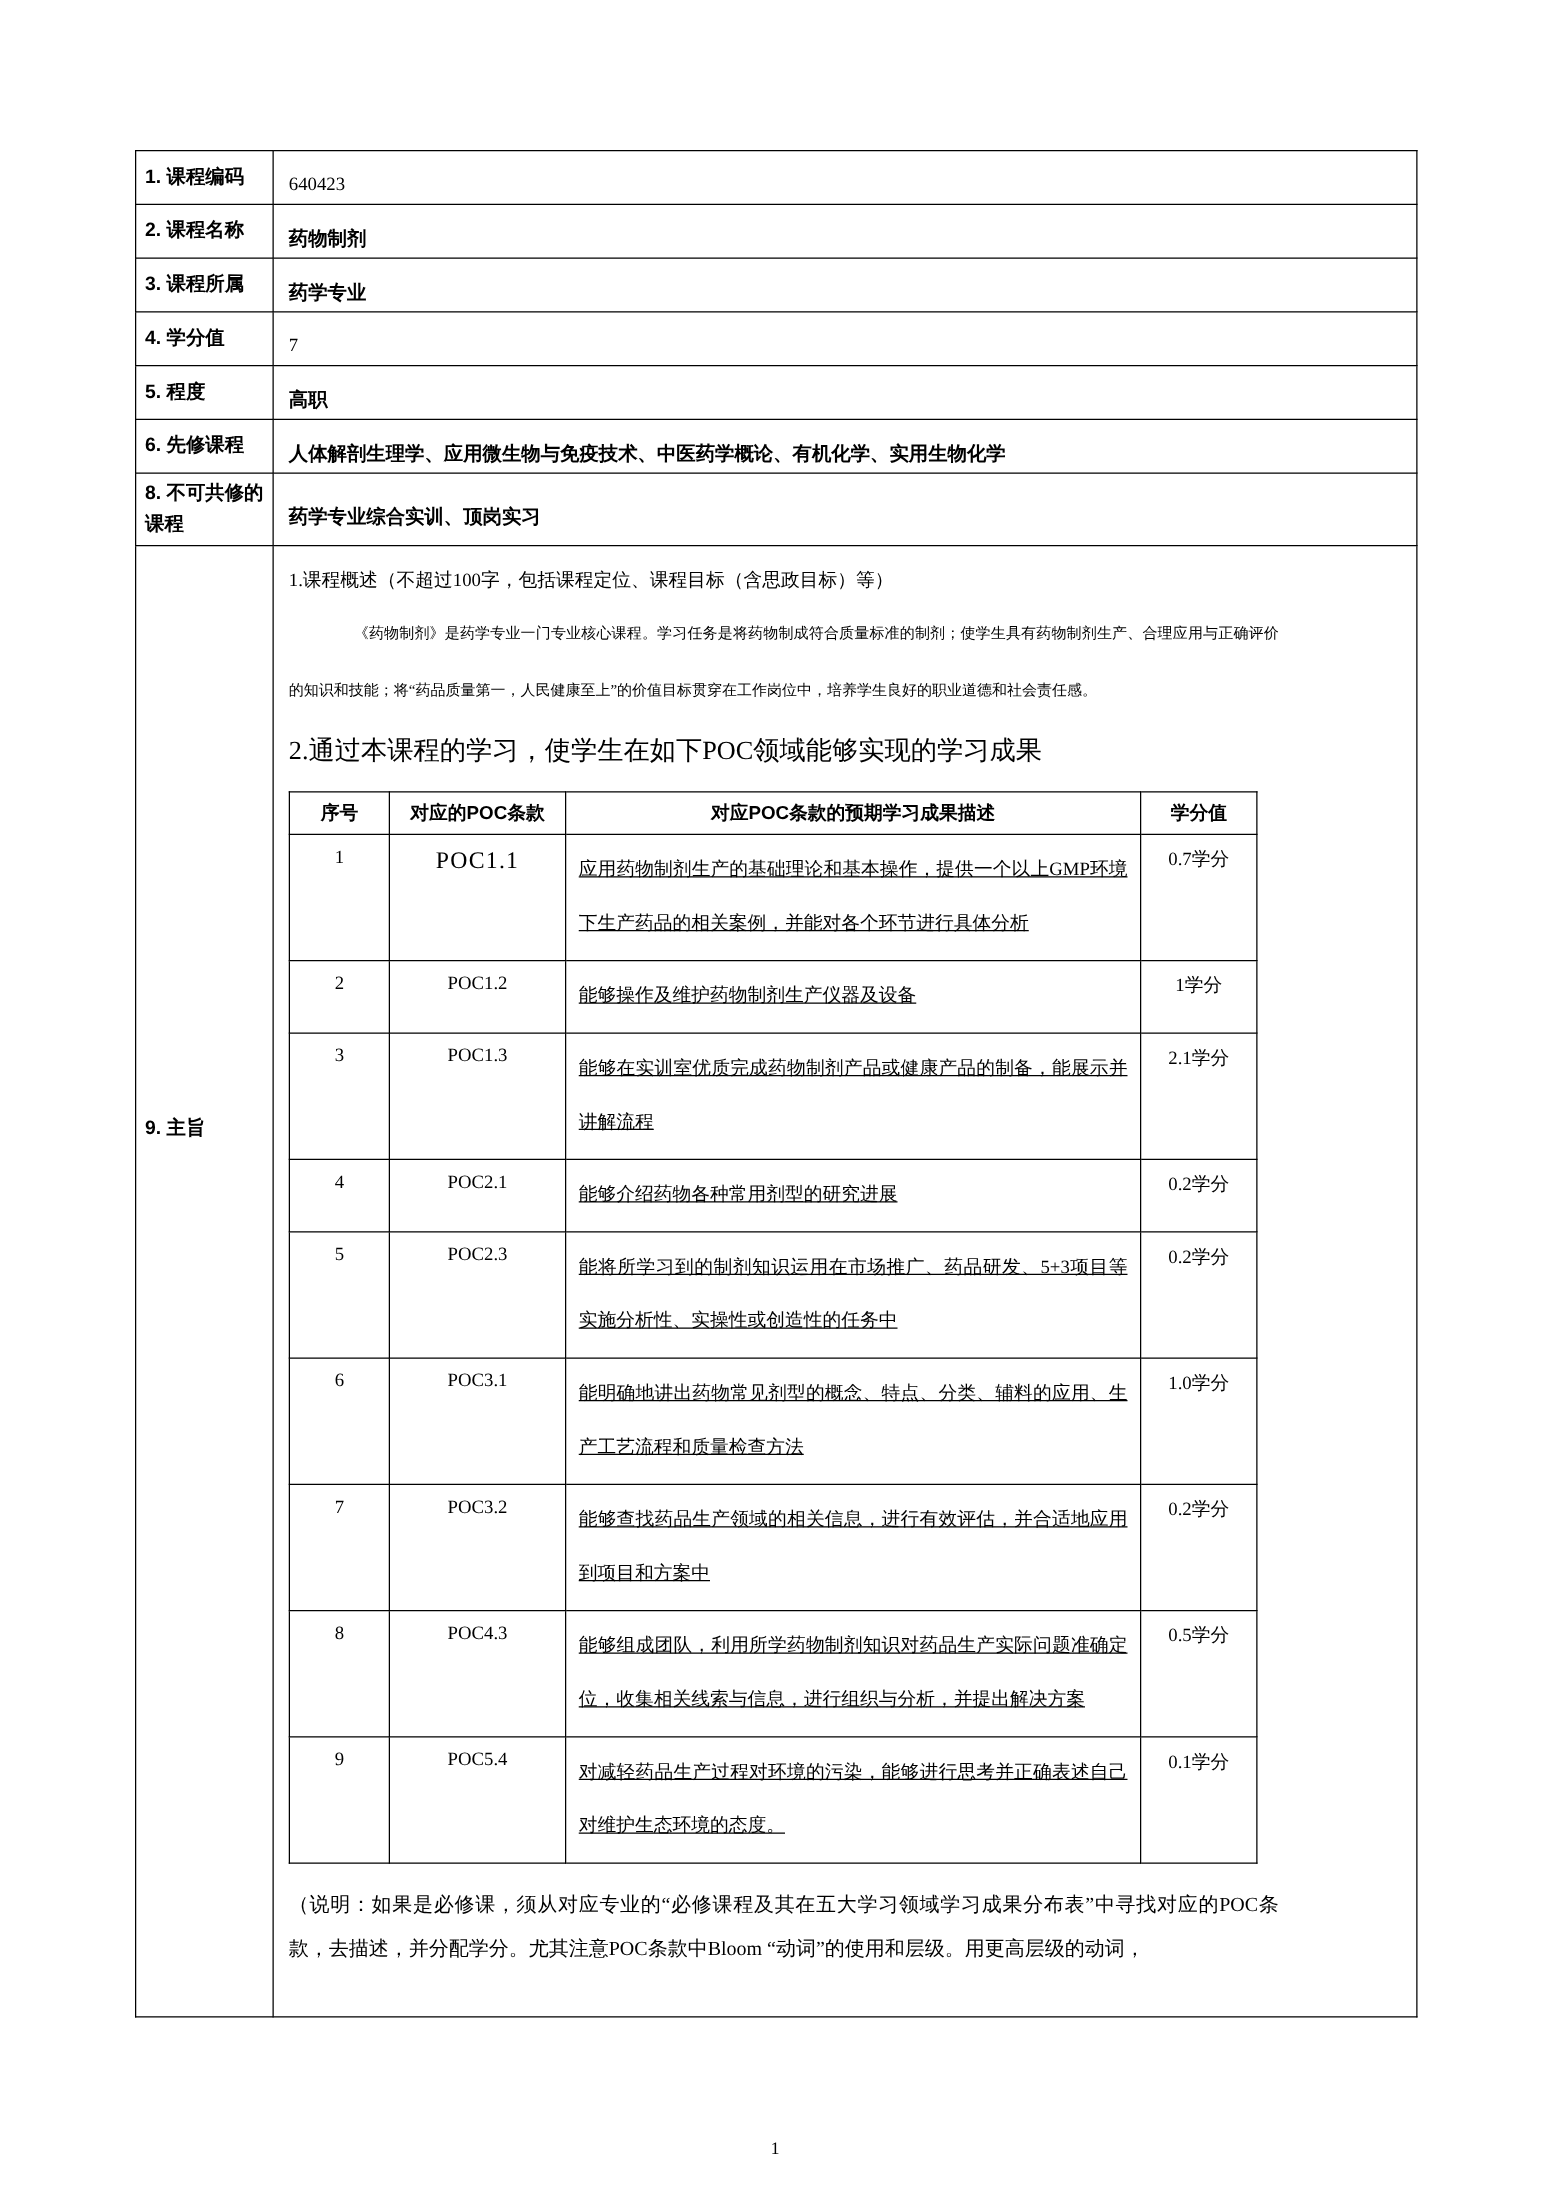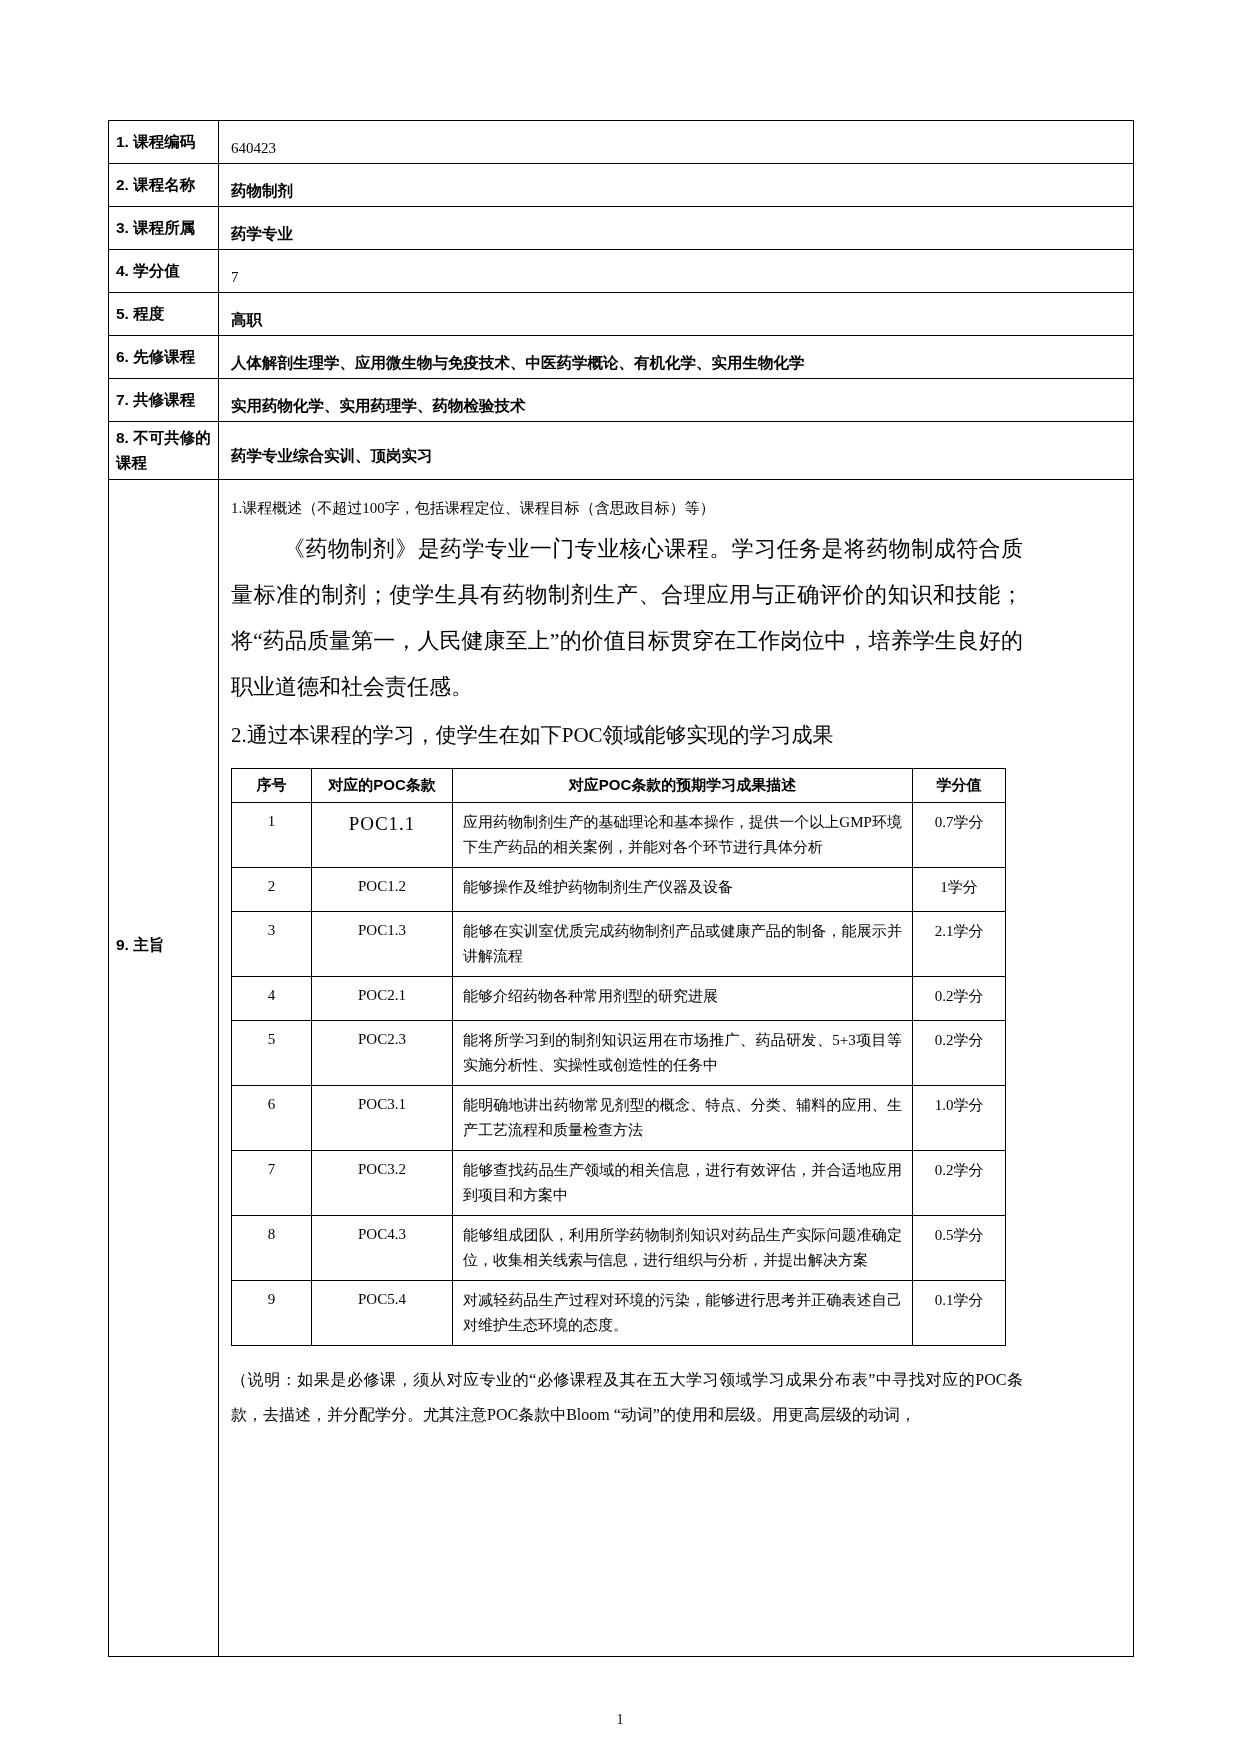--- a/index.html
+++ b/index.html
@@ -69,21 +69,21 @@
     padding: 10px 12px 20px 12px;
     min-height: 1160px;
   }
   .main-inner { width: 792px; min-height: 1140px; }
   .ov-heading {
     font-size: 15px;
     margin: 6px 0 0 0;
     line-height: 1.6;
   }
   .ov-para {
-    font-size: 22px;
+    font-size: 12px;
     line-height: 46px;
     text-align: justify;
     text-indent: 52px;
     margin: 6px 0 0 0;
   }
   .outcomes-heading {
     font-size: 21px;
     margin: 6px 0 0 0;
     line-height: 1.9;
   }
@@ -112,22 +112,23 @@
     padding: 2px;
   }
   .cell-no, .cell-poc, .cell-credit {
     text-align: center;
     padding-top: 10px;
     padding-bottom: 6px;
   }
   .cell-poc.poc-large { font-size: 19px; letter-spacing: 1px; }
   .cell-desc {
     padding: 7px 10px 7px 10px;
-    line-height: 25px;
+    line-height: 43px;
     text-align: justify;
+    text-decoration: underline;
   }
   tr.ih44 td { height: 44px; }
   .note-para {
     font-size: 16px;
     line-height: 35px;
     text-align: justify;
     margin: 16px 0 0 0;
   }
   .page-number {
     position: absolute;
@@ -167,24 +168,20 @@
         <td class="label-cell">4. 学分值</td>
         <td class="value-cell num">7</td>
       </tr>
       <tr class="h43">
         <td class="label-cell">5. 程度</td>
         <td class="value-cell">高职</td>
       </tr>
       <tr class="h43">
         <td class="label-cell">6. 先修课程</td>
         <td class="value-cell">人体解剖生理学、应用微生物与免疫技术、中医药学概论、有机化学、实用生物化学</td>
-      </tr>
-      <tr class="h43">
-        <td class="label-cell">7. 共修课程</td>
-        <td class="value-cell">实用药物化学、实用药理学、药物检验技术</td>
       </tr>
       <tr class="h58">
         <td class="label-cell">8. 不可共修的课程</td>
         <td class="value-cell">药学专业综合实训、顶岗实习</td>
       </tr>
       <tr>
         <td class="main-label-cell">9. 主旨</td>
         <td class="main-cell">
           <div class="main-inner">
 

